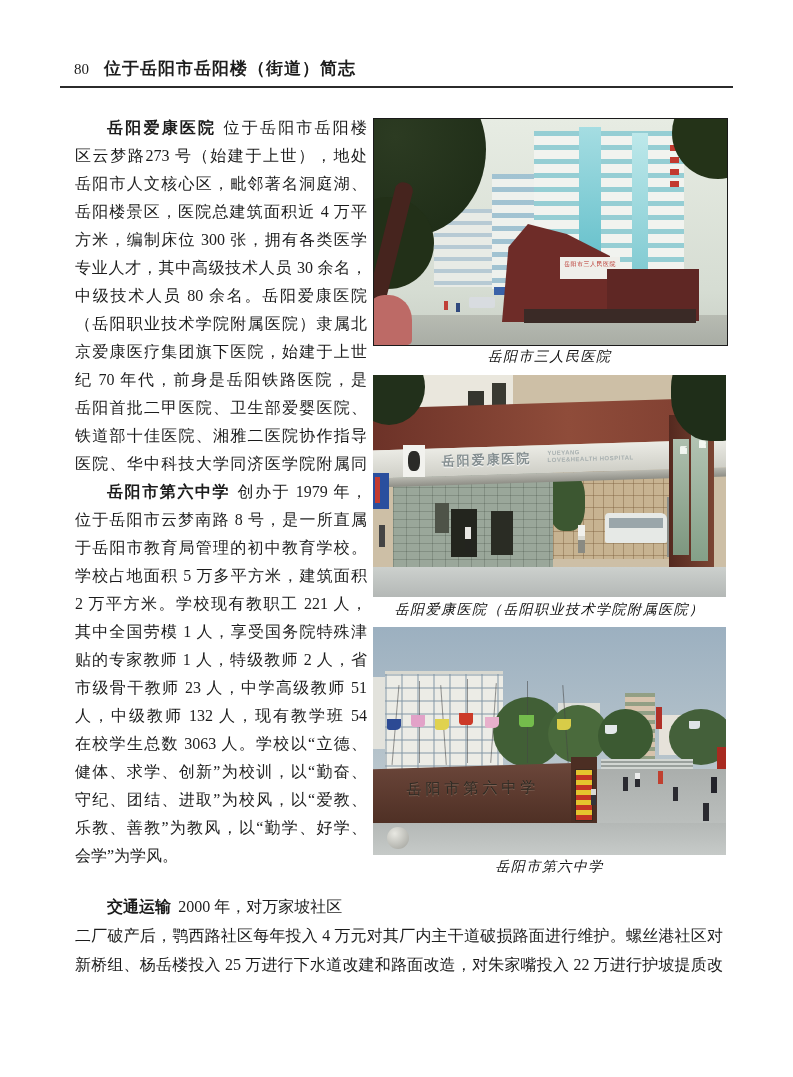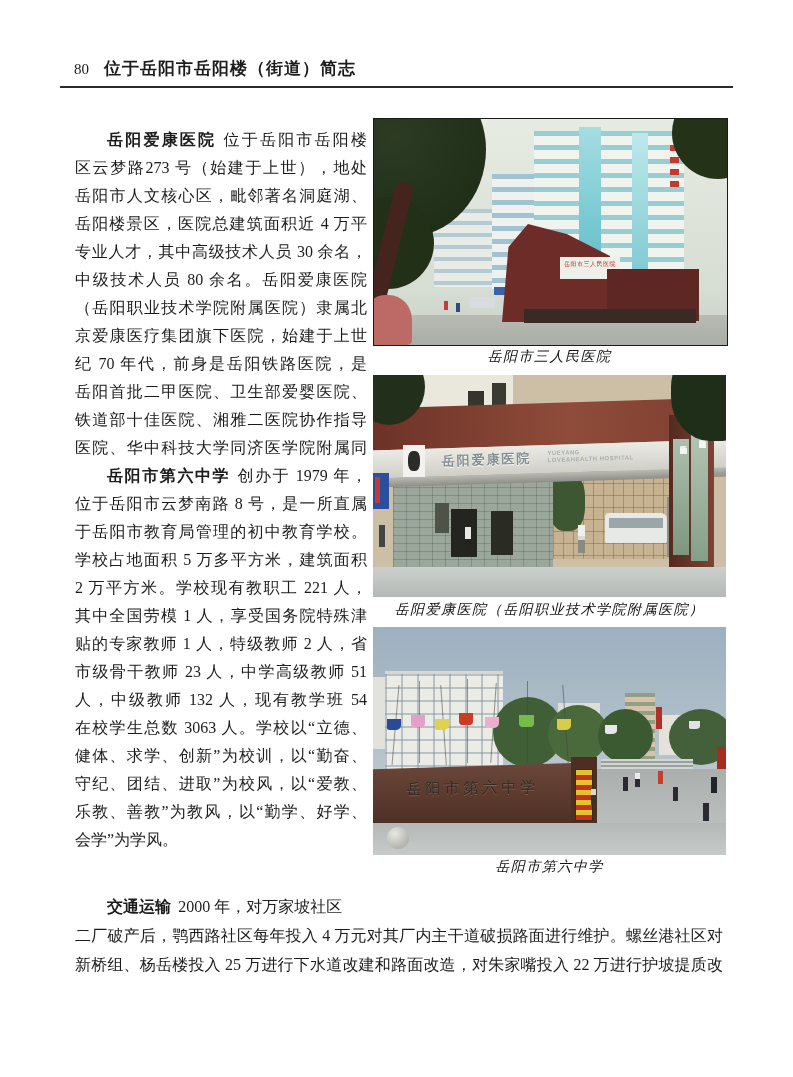--- a/index.html
+++ b/index.html
@@ -5,21 +5,21 @@
 <style>
   html,body{margin:0;padding:0;background:#ffffff;}
   .page{position:relative;width:793px;height:1077px;background:#fff;overflow:hidden;
         font-family:"Liberation Serif", serif;color:#1c1c1c;}
   
   .pagenum{position:absolute;left:74px;top:61px;font-size:15px;}
   .htitle{position:absolute;left:104px;top:57px;font-size:17px;font-weight:700;
           font-family:"Liberation Sans", sans-serif;letter-spacing:1px;}
   .hrule{position:absolute;left:60px;top:86px;width:673px;height:2px;background:#2b2b2b;}
   
-  .col{position:absolute;left:75px;top:114px;width:292px;margin-top:12px;}
+  .col{position:absolute;left:75px;top:114px;width:292px;}
   .line{height:28px;line-height:28px;font-size:16px;overflow:hidden;
         text-align:justify;text-align-last:justify;text-justify:inter-character;}
   .line.first{text-indent:2em;}
   .line.last{text-align-last:left;}
   .lead{font-weight:600;}
   .lead-sans{font-family:"Liberation Sans", sans-serif;font-weight:700;}
   .rest{margin-left:.45em;}
   
   .bottom{position:absolute;left:75px;top:892px;width:648px;}
   .bottom .line{height:29px;line-height:29px;}
@@ -43,20 +43,21 @@
   <span class="pagenum">80</span>
   <span class="htitle">位于岳阳市岳阳楼（街道）简志</span>
   <div class="hrule"></div>
 
   <div class="col">
     <div class="para">
       <div class="line first"><span class="lead">岳阳爱康医院</span><span class="rest">位于岳阳市岳阳楼</span></div>
       <div class="line">区云梦路273 号（始建于上世），地处</div>
       <div class="line">岳阳市人文核心区，毗邻著名洞庭湖、</div>
       <div class="line">岳阳楼景区，医院总建筑面积近 4 万平</div>
+      <div class="line">方米，编制床位 300 张，拥有各类医学</div>
       <div class="line">专业人才，其中高级技术人员 30 余名，</div>
       <div class="line">中级技术人员 80 余名。岳阳爱康医院</div>
       <div class="line">（岳阳职业技术学院附属医院）隶属北</div>
       <div class="line">京爱康医疗集团旗下医院，始建于上世</div>
       <div class="line">纪 70 年代，前身是岳阳铁路医院，是</div>
       <div class="line">岳阳首批二甲医院、卫生部爱婴医院、</div>
       <div class="line">铁道部十佳医院、湘雅二医院协作指导</div>
       <div class="line">医院、华中科技大学同济医学院附属同</div>
     </div>
     <div class="para">

